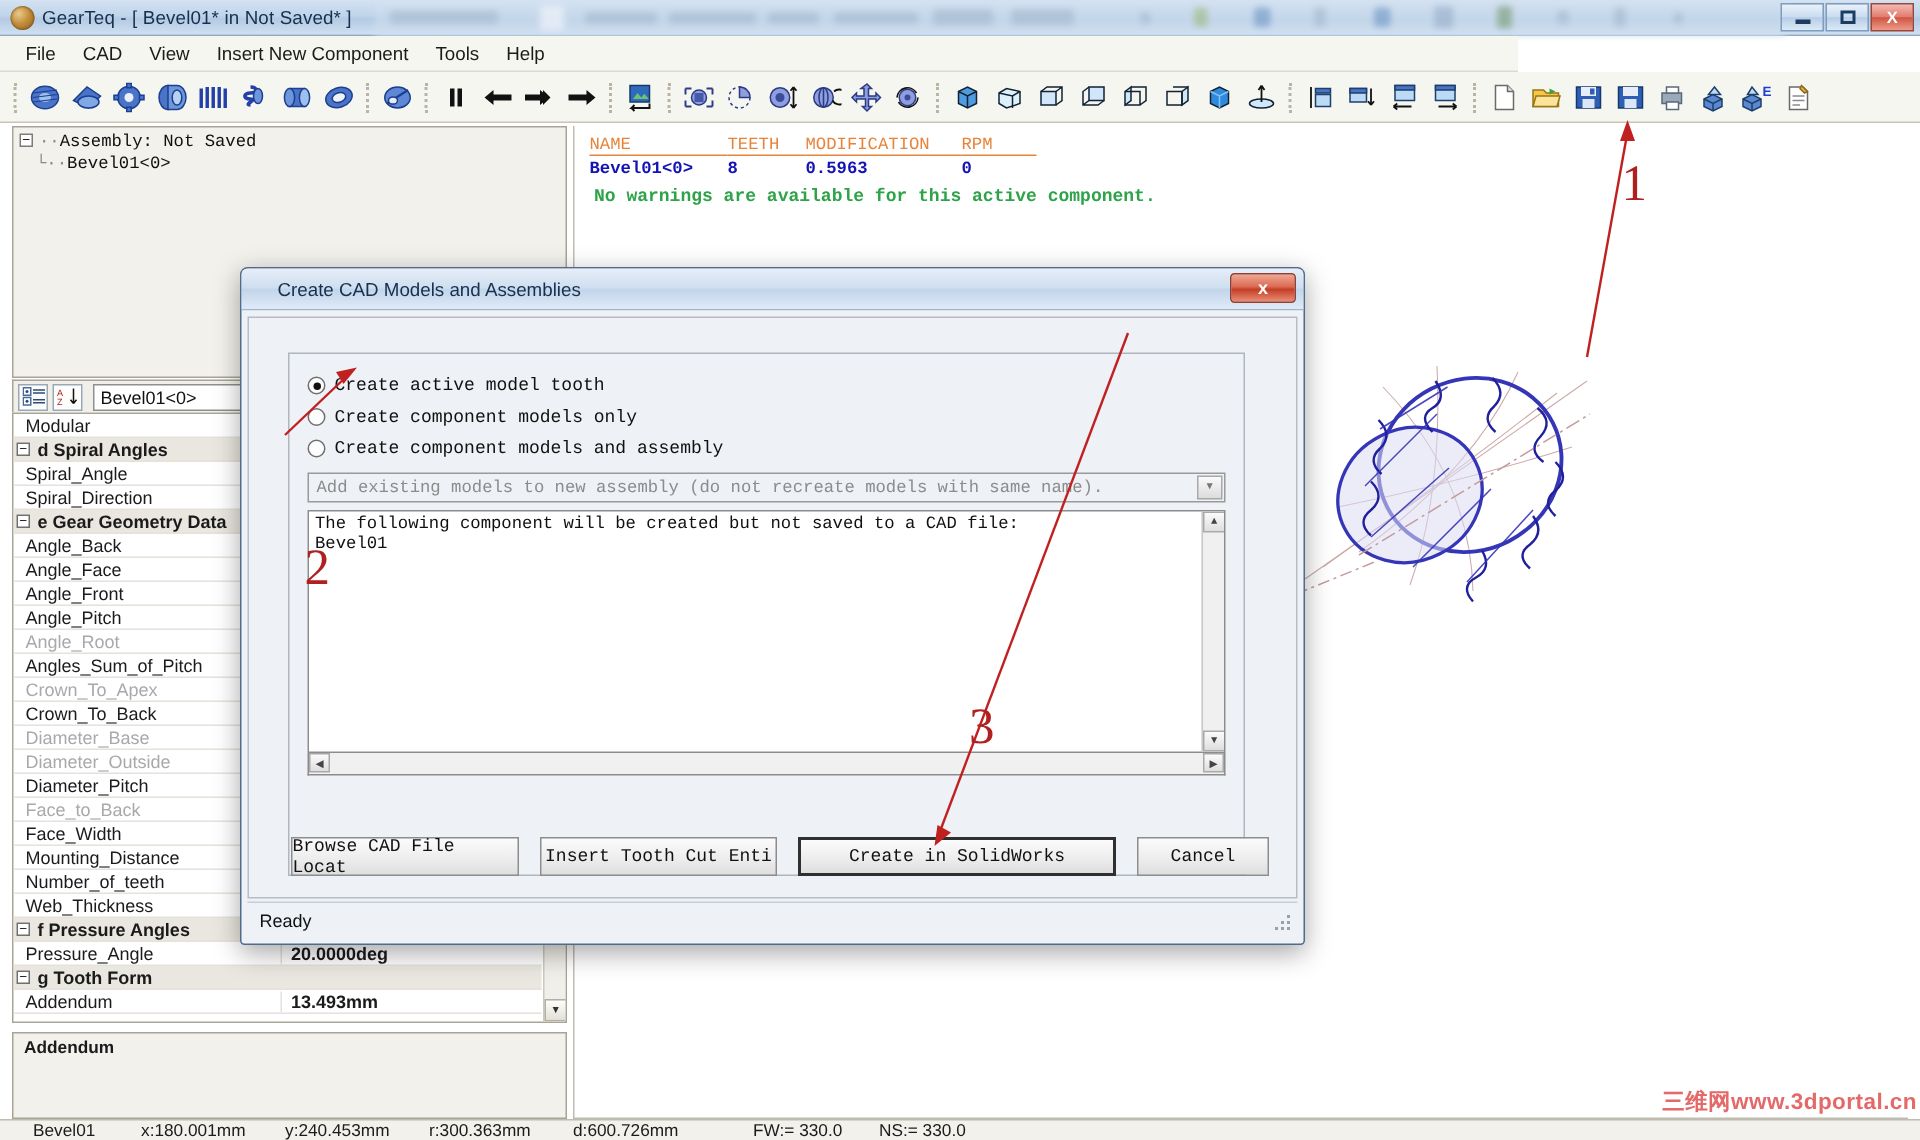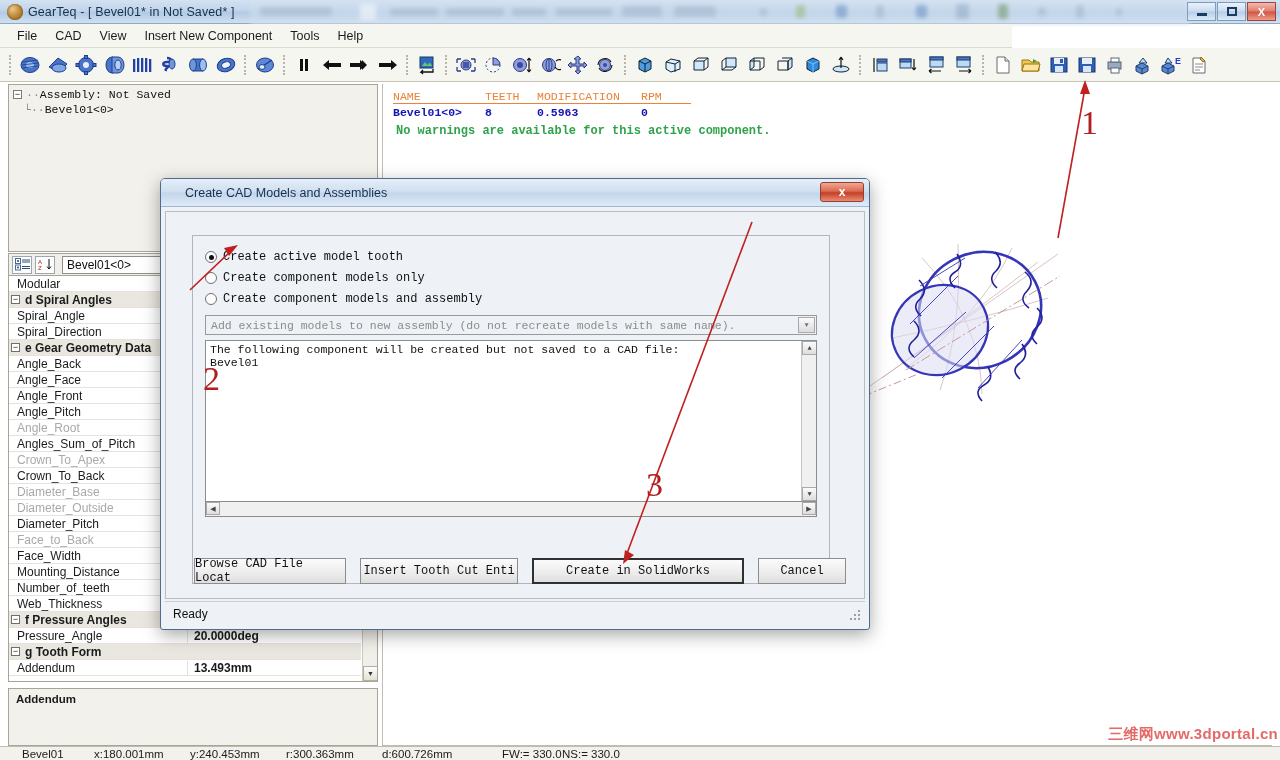--- a/index.html
+++ b/index.html
@@ -936,17 +936,17 @@
   <div class="watermark">
     <span class="cn">三维网</span><span>www.3dportal.cn</span>
   </div>
 
   <div class="statusbar">
     <span style="width:72px;">Bevel01</span>
     <span style="width:96px;">x:180.001mm</span>
     <span style="width:96px;">y:240.453mm</span>
     <span style="width:96px;">r:300.363mm</span>
     <span style="width:120px;">d:600.726mm</span>
-    <span style="width:60px;">FW:= 330.0</span>
+    <span style="width:84px;">FW:= 330.0</span>
     <span>NS:= 330.0</span>
   </div>
 
 </div>
 
 </body></html>

